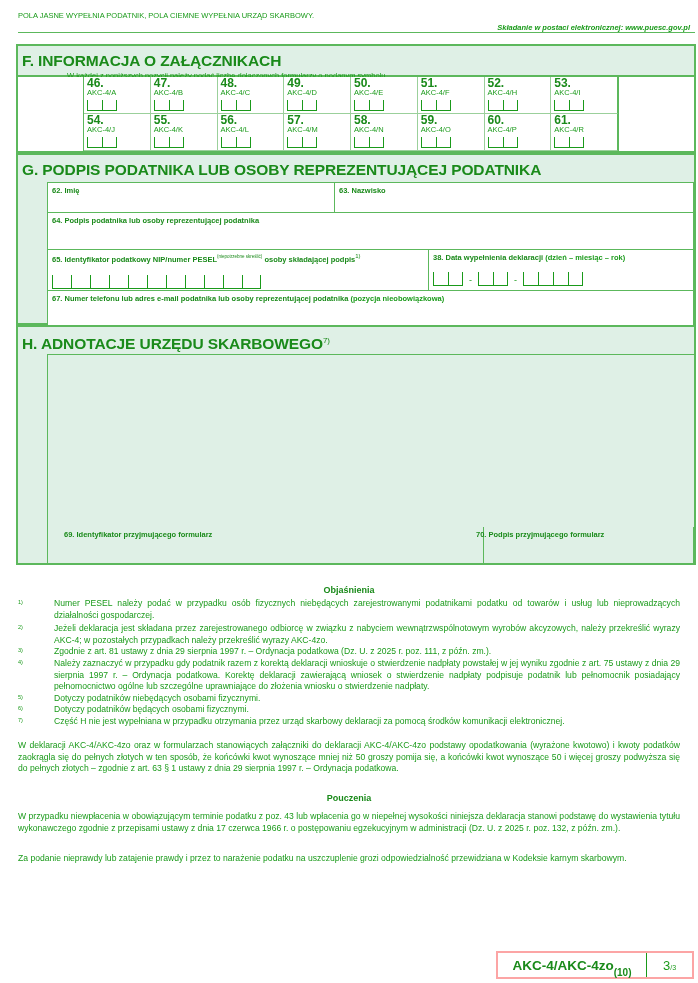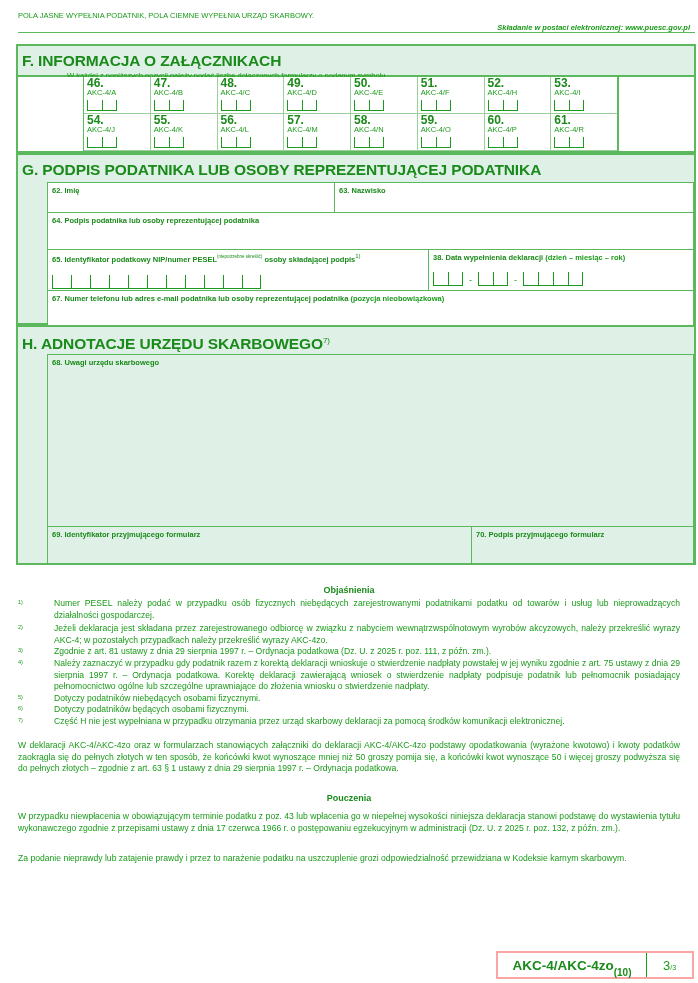--- a/index.html
+++ b/index.html
@@ -276,24 +276,21 @@
       <div class="flabel"><span>67. Numer telefonu lub adres e-mail podatnika lub osoby reprezentującej podatnika</span><span class="n"> (pozycja nieobowiązkowa)</span></div>
     </div>
   </div>
 </div>
 
 <div class="section" id="secH">
   <div class="sec-head">
     <div class="sec-title"><span>H. ADNOTACJE URZĘDU SKARBOWEGO</span><sup>7)</sup></div>
   </div>
   <div class="h-body">
-    <div class="hfield" style="left:0; top:0; right:0; height:172px;">
-      <div class="flabel">68. Uwagi urzędu skarbowego</div>
-    </div>
-    <div class="hfield" style="left:0; top:172px; width:424px; bottom:0; border-bottom:none;">
+    <div class="hfield" style="left:12px; top:172px; width:424px; bottom:0; border-bottom:none;">
       <div class="flabel">69. Identyfikator przyjmującego formularz</div>
     </div>
     <div class="hfield" style="left:424px; top:172px; right:0; bottom:0; border-bottom:none;">
       <div class="flabel">70. Podpis przyjmującego formularz</div>
     </div>
   </div>
 </div>
 
 <div class="expl-title">Objaśnienia</div>
 <div class="fn" style="top:598px;">

